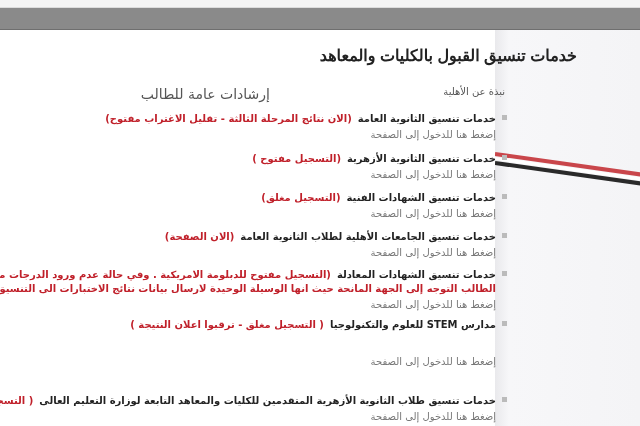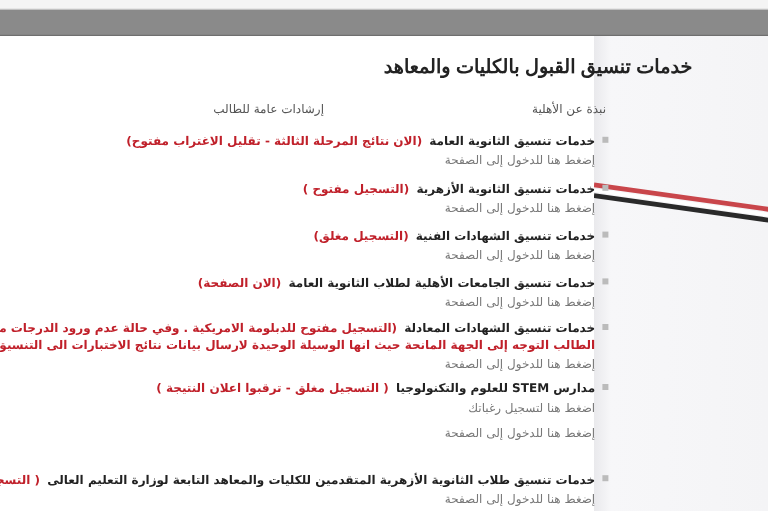--- a/index.html
+++ b/index.html
@@ -22,21 +22,21 @@
     .content {
       position: absolute; left: 0; top: 30px; width: 495px; height: 372px;
       background: #ffffff; direction: rtl;
     }
     .page-title {
       position: absolute; right: -82px; top: 16px;
       font-size: 16px; font-weight: bold; color: #222; white-space: nowrap;
       font-family: "Liberation Sans", sans-serif;
     }
     .subnav-about { position: absolute; right: -10px; top: 56px; font-size: 10px; color: #555; white-space: nowrap; }
-    .subnav-guide { position: absolute; right: 225px; top: 56px; font-size: 10px; color: #555; white-space: nowrap; }
+    .subnav-guide { position: absolute; right: 225px; top: 56px; font-size: 14px; color: #555; white-space: nowrap; }
 
     .item { position: absolute; right: -12px; white-space: nowrap; }
     .item-line { font-size: 10px; line-height: 14px; color: #222; font-weight: bold; }
     .bullet { display: inline-block; width: 5px; height: 5px; background: #bbbbbb; margin-left: 6px; vertical-align: middle; position: relative; top: -2px; }
     .status { color: #c0202a; font-weight: bold; margin-right: 6px; }
     .status-line { font-size: 10px; line-height: 14px; color: #c0202a; font-weight: bold; }
     .link { display: block; font-size: 10px; line-height: 13px; color: #777; font-weight: normal; margin-right: 11px; margin-top: 2px; }
   </style>
 </head>
 <body>
@@ -88,21 +88,20 @@
       <span class="bullet"></span><span>خدمات تنسيق الشهادات المعادلة</span><span class="status">(التسجيل مفتوح للدبلومة الامريكية . وفي حالة عدم ورود الدرجات من الجهة المانحة على</span>
     </div>
     <div class="status-line" style="margin-right:11px;">الطالب التوجه إلى الجهة المانحة حيث انها الوسيلة الوحيدة لارسال بيانات نتائج الاختبارات الى التنسيق الإلكتروني)</div>
     <a class="link">إضغط هنا للدخول إلى الصفحة</a>
   </div>
 
   <div class="item" style="top:288px;">
     <div class="item-line">
       <span class="bullet"></span><span>مدارس STEM للعلوم والتكنولوجيا</span><span class="status">( التسجيل مغلق - ترقبوا اعلان النتيجة )</span>
     </div>
-    <a class="link">اضغط هنا لتسجيل رغباتك</a>
   </div>
 
   <div class="item" style="top:323px;">
     <a class="link">إضغط هنا للدخول إلى الصفحة</a>
   </div>
 
   <div class="item" style="top:364px;">
     <div class="item-line">
       <span class="bullet"></span><span>خدمات تنسيق طلاب الثانوية الأزهرية المتقدمين للكليات والمعاهد التابعة لوزارة التعليم العالى</span><span class="status">( التسجيل مغلق)</span>
     </div>

